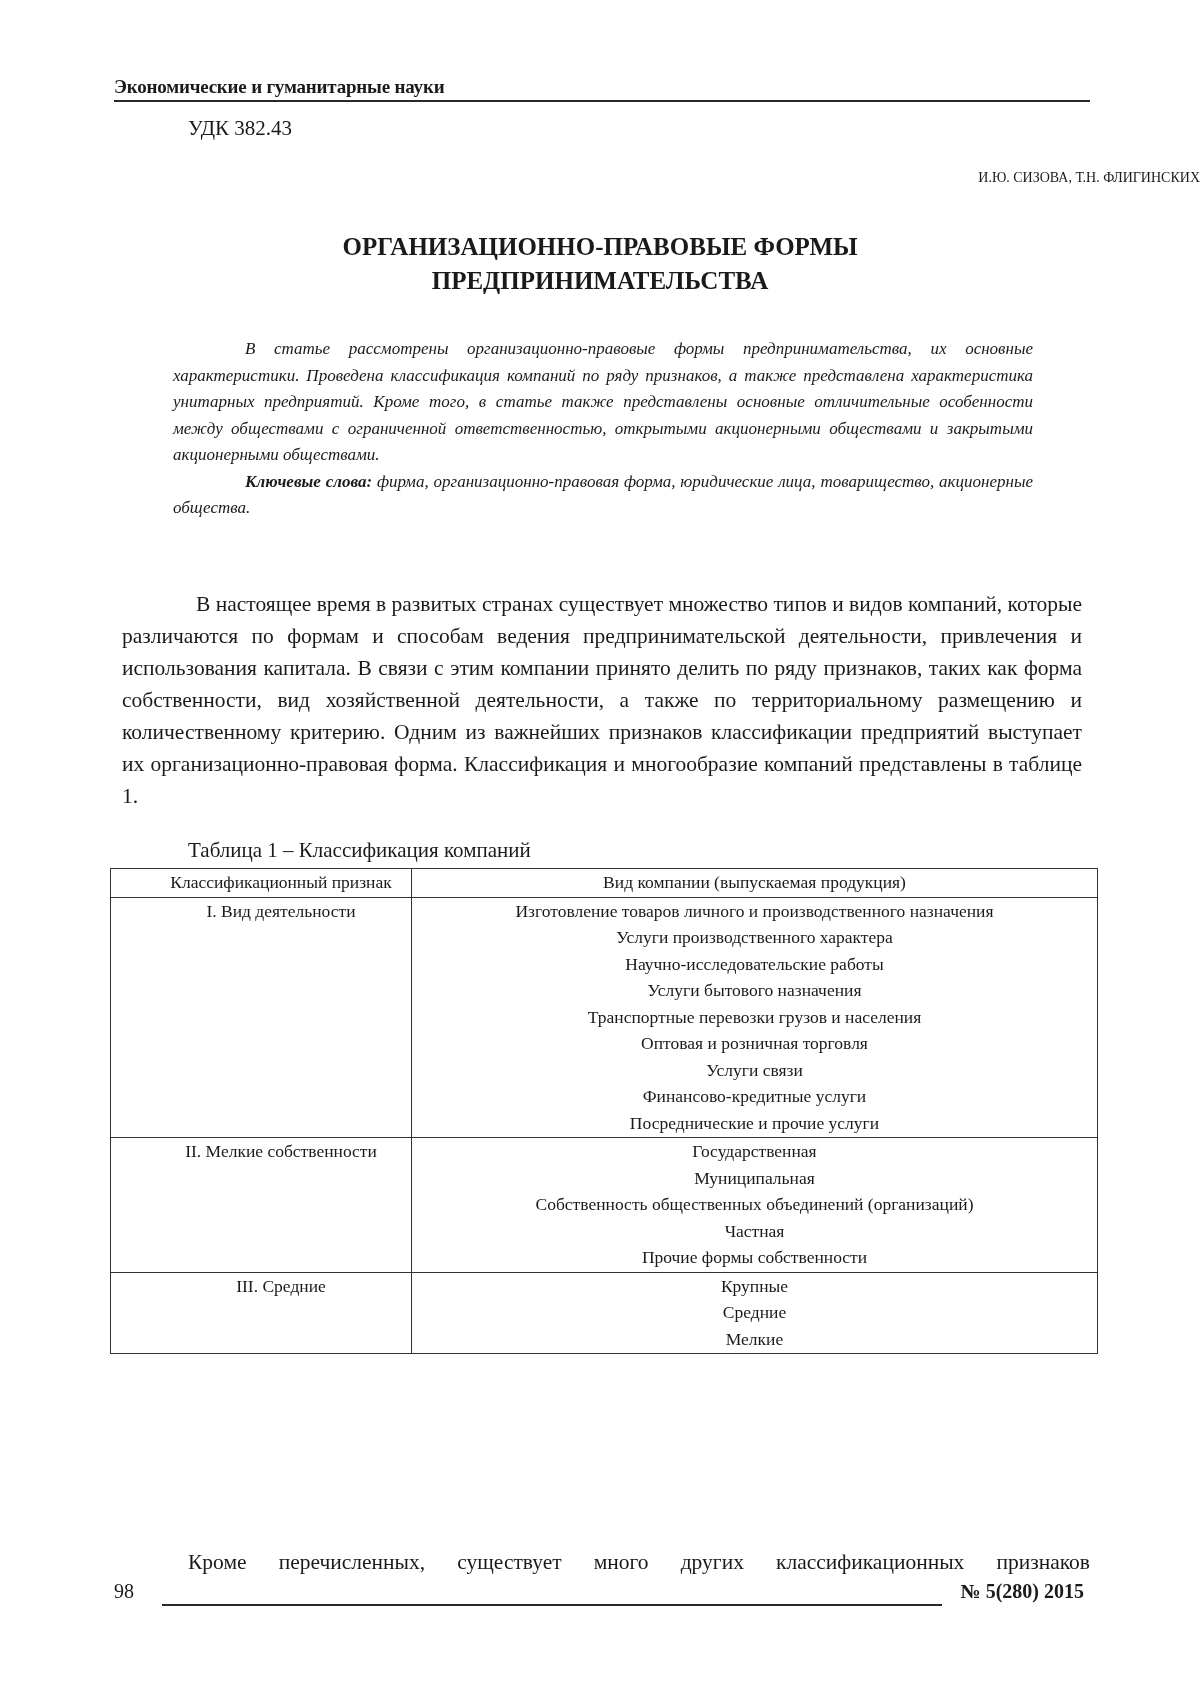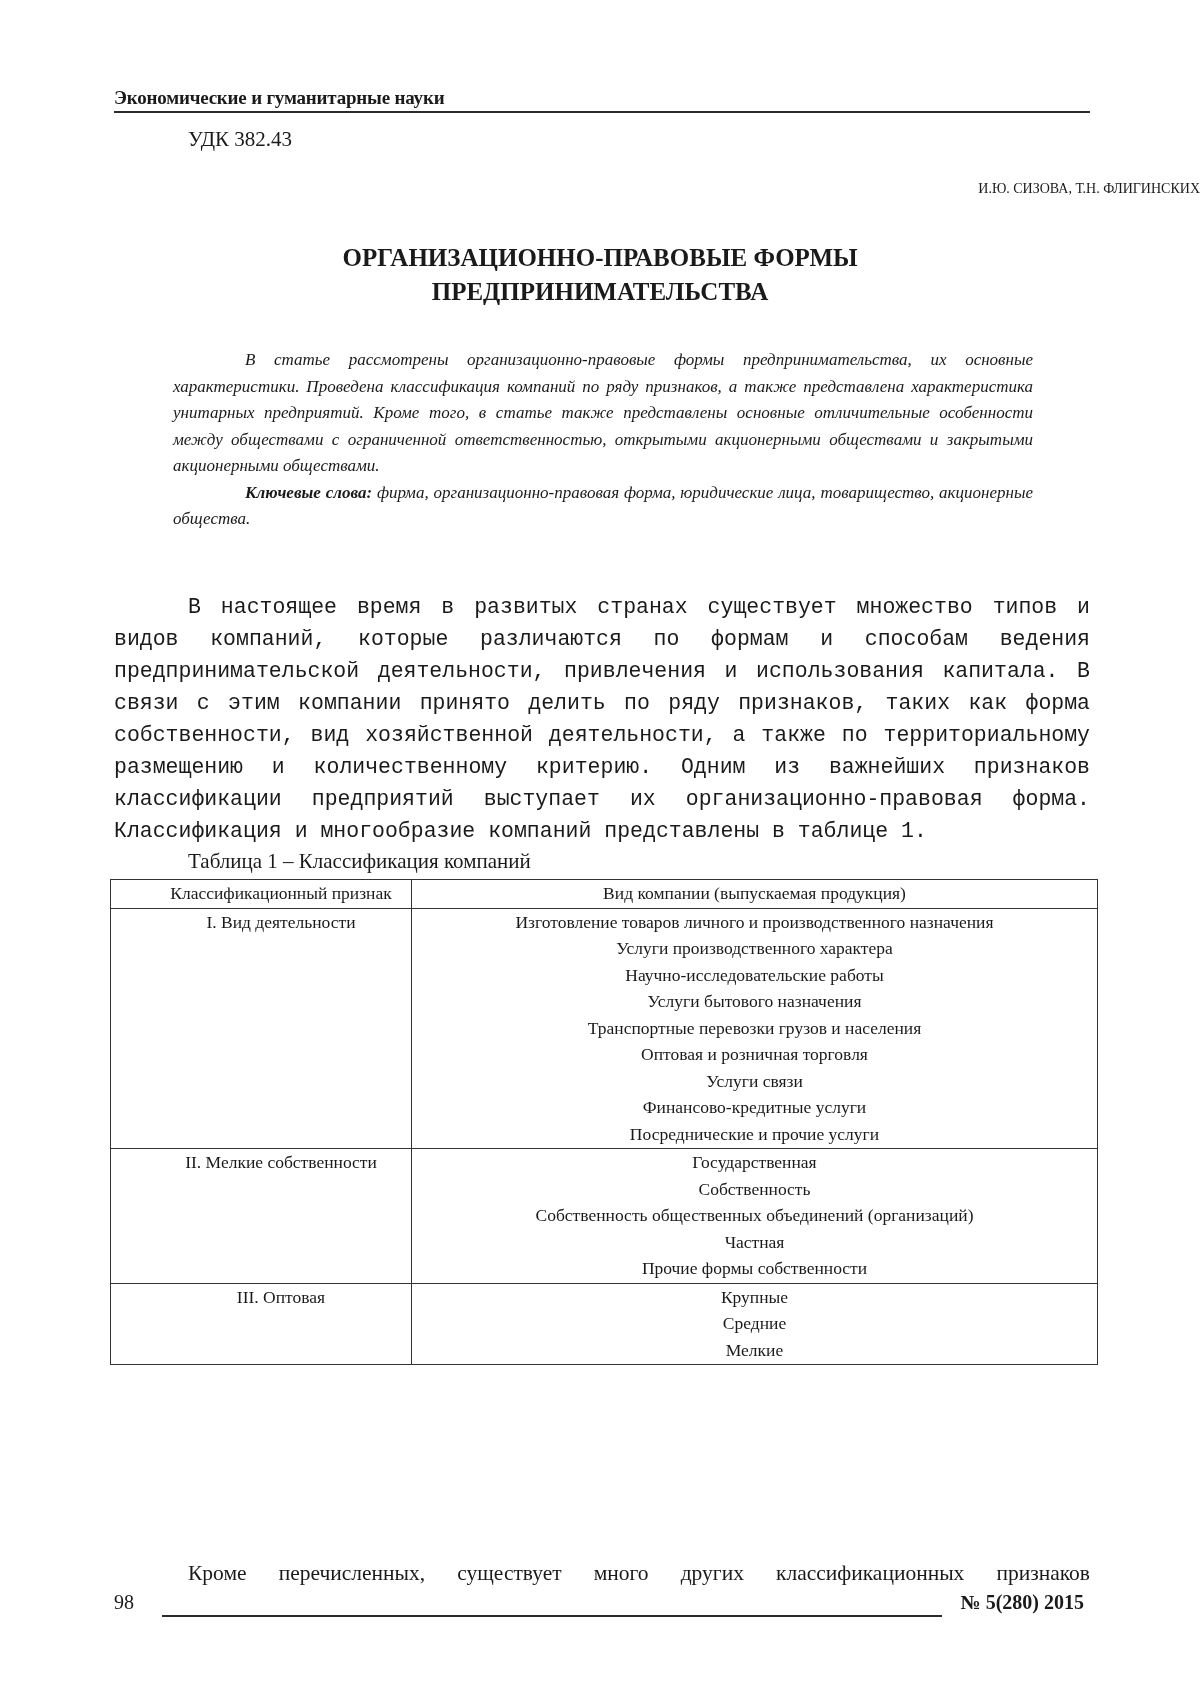--- a/index.html
+++ b/index.html
@@ -1,31 +1,31 @@
 <!DOCTYPE html>
 <html><head>
   <meta charset="utf-8">
   <style>
     html, body { margin: 0; padding: 0; background: #ffffff; }
     body { width: 1200px; height: 1698px; position: relative; overflow: hidden; color: #1a1a1a; font-family: "Liberation Serif", "DejaVu Serif", serif; }
-    .page { position: absolute; left: 0; top: 11px; width: 1200px; height: 1262px; }
+    .page { position: absolute; left: 0; top: 0; width: 1200px; height: 1262px; }
 
     .running-header { position: absolute; left: 114px; top: 74px; width: 976px; height: 26px; border-bottom: 2px solid #2a2a2a; }
     .running-header span { position: absolute; left: 0; bottom: 2px; font-size: 19px; font-weight: bold; letter-spacing: -0.2px; }
 
     .udk { position: absolute; left: 188px; top: 116px; font-size: 21px; }
     .authors { position: absolute; left: 0; width: 1200px; top: 170px; text-align: right; font-size: 14px; }
     .title { position: absolute; left: 0; width: 1200px; top: 230px; text-align: center; font-size: 25px; font-weight: bold; line-height: 34px; }
 
     .abstract { position: absolute; left: 173px; width: 860px; top: 336px; font-size: 17px; font-style: italic; line-height: 26.5px; text-align: justify; }
     .abstract p { margin: 0; text-indent: 72px; }
     .abstract .kw-label { font-weight: bold; }
 
     .body-para { position: absolute; left: 114px; width: 976px; top: 580px; font-size: 21.5px; line-height: 32px; text-align: justify; }
-    .body-para p { margin: 0; text-indent: 74px; font-family: Liberation Mono, monospace; }
+    .body-para p { margin: 8px; text-indent: 74px; }
 
     .table-caption { position: absolute; left: 188px; top: 838px; font-size: 21px; }
 
     table.cls { position: absolute; left: 110px; top: 868px; width: 988px; border-collapse: collapse; font-size: 17.5px; line-height: 26.5px; }
     table.cls td { border: 1.5px solid #333; vertical-align: top; text-align: center; padding: 0 4px 1px 4px; }
     table.cls td.c1 { width: 252px; padding-left: 44px; }
     table.cls .line { display: block; }
 
     .after-para { position: absolute; left: 114px; width: 976px; top: 1546px; font-size: 21.5px; line-height: 32px; text-align: justify; text-align-last: justify; }
     .after-para p { margin: 0; text-indent: 74px; }
@@ -81,28 +81,28 @@
           <span class="line">Оптовая и розничная торговля</span>
           <span class="line">Услуги связи</span>
           <span class="line">Финансово-кредитные услуги</span>
           <span class="line">Посреднические и прочие услуги</span>
         </td>
       </tr>
       <tr>
         <td class="c1">II. Мелкие собственности</td>
         <td>
           <span class="line">Государственная</span>
-          <span class="line">Собственность</span>
+          <span class="line">Муниципальная</span>
           <span class="line">Собственность общественных объединений (организаций)</span>
           <span class="line">Частная</span>
           <span class="line">Прочие формы собственности</span>
         </td>
       </tr>
       <tr>
-        <td class="c1">III. Оптовая</td>
+        <td class="c1">III. Средние</td>
         <td>
           <span class="line">Крупные</span>
           <span class="line">Средние</span>
           <span class="line">Мелкие</span>
         </td>
       </tr>
     </tbody>
   </table>
 
   <div class="after-para">

